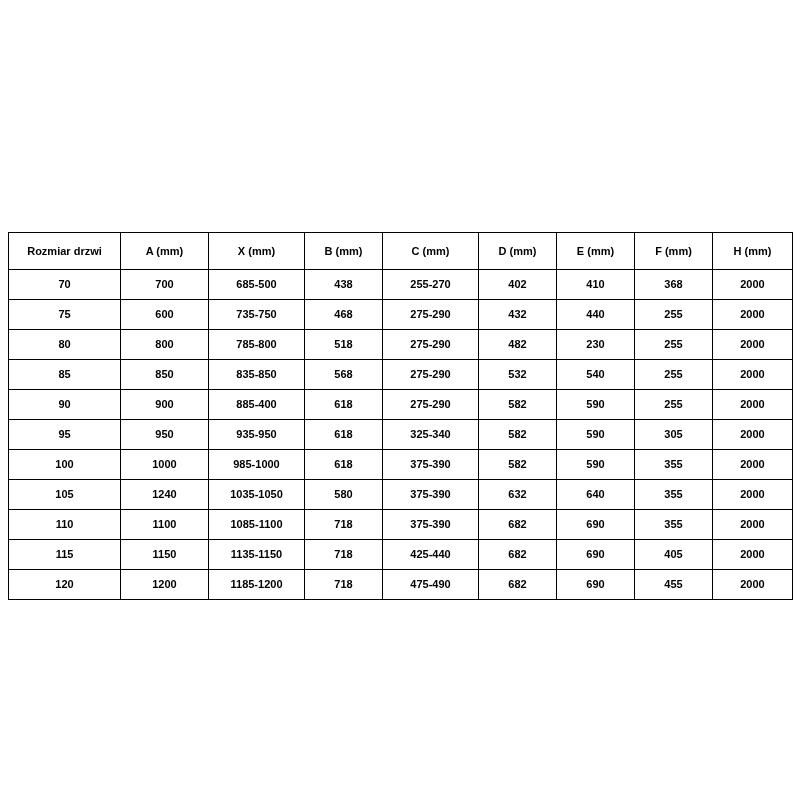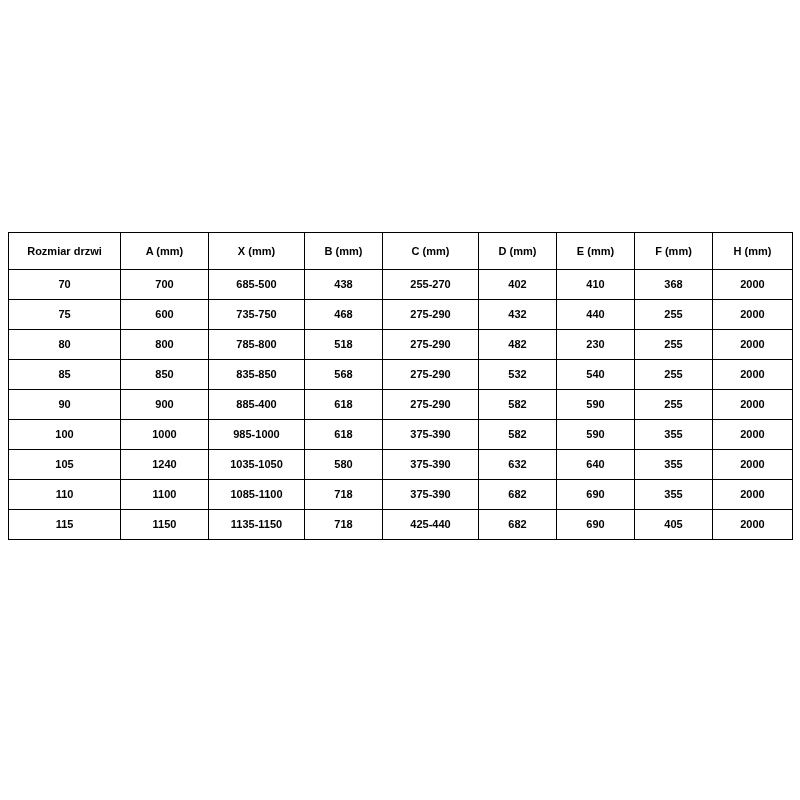--- a/index.html
+++ b/index.html
@@ -131,20 +131,31 @@
         <td>900</td>
         <td>885-400</td>
         <td>618</td>
         <td>275-290</td>
         <td>582</td>
         <td>590</td>
         <td>255</td>
         <td>2000</td>
       </tr>
       <tr>
+        <td>95</td>
+        <td>950</td>
+        <td>935-950</td>
+        <td>618</td>
+        <td>325-340</td>
+        <td>582</td>
+        <td>590</td>
+        <td>305</td>
+        <td>2000</td>
+      </tr>
+      <tr>
         <td>100</td>
         <td>1000</td>
         <td>985-1000</td>
         <td>618</td>
         <td>375-390</td>
         <td>582</td>
         <td>590</td>
         <td>355</td>
         <td>2000</td>
       </tr>
@@ -174,15 +185,26 @@
         <td>115</td>
         <td>1150</td>
         <td>1135-1150</td>
         <td>718</td>
         <td>425-440</td>
         <td>682</td>
         <td>690</td>
         <td>405</td>
         <td>2000</td>
       </tr>
+      <tr>
+        <td>120</td>
+        <td>1200</td>
+        <td>1185-1200</td>
+        <td>718</td>
+        <td>475-490</td>
+        <td>682</td>
+        <td>690</td>
+        <td>455</td>
+        <td>2000</td>
+      </tr>
     </tbody>
   </table>
 </div>
 
 </body></html>

